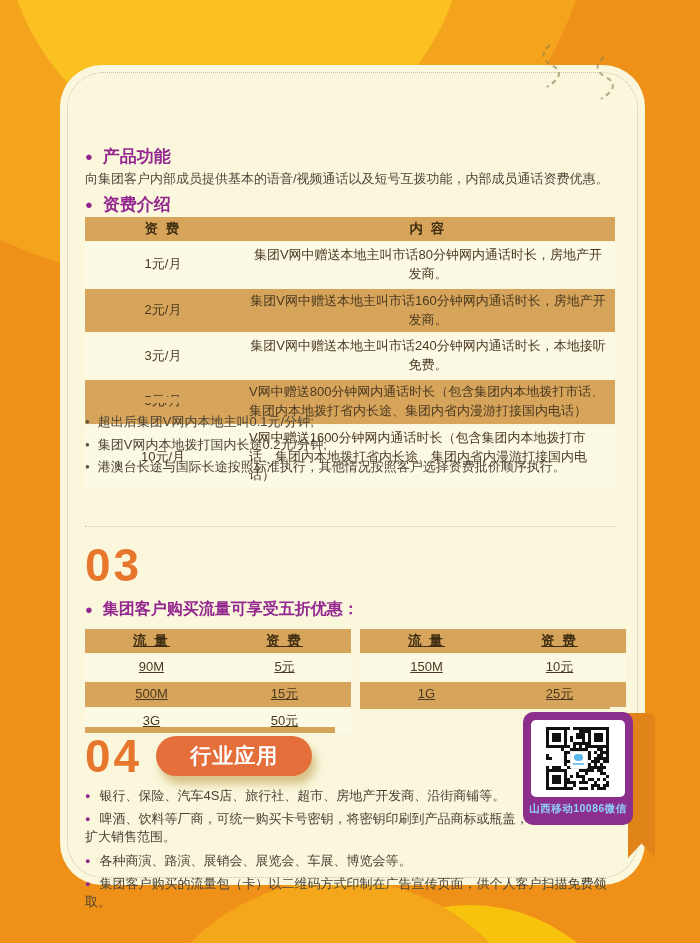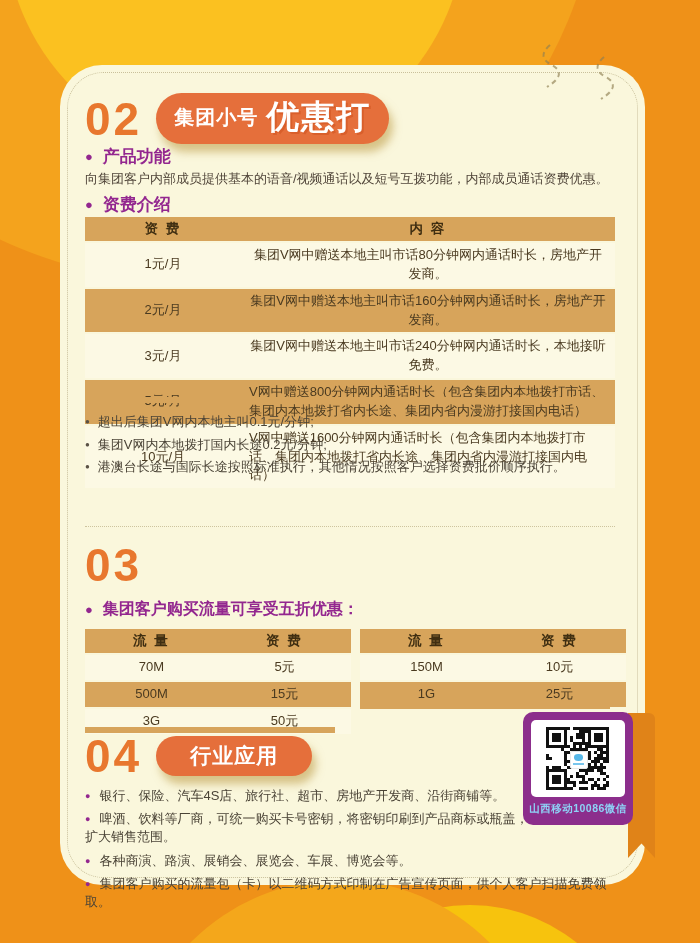--- a/index.html
+++ b/index.html
@@ -37,21 +37,21 @@
   table{border-collapse:collapse;width:530px;table-layout:fixed;}
   th{background:#D7A45B;color:#3F2E11;font-size:13.5px;font-weight:bold;
      padding:3px 4px;letter-spacing:2px;}
   td{font-size:13px;color:#4A3A20;padding:3px 8px;text-align:center;line-height:1.45;
      border-top:2px solid #FAF7DC;}
   tr.alt td{background:#D7A45B;}
   tr.norm td{background:#FCF9E4;}
   .t1 th:first-child, .t1 td:first-child{width:148px;}
   .tfoot-bar{height:6px;background:#D7A45B;width:530px;}
   .t3{width:250px;}
-  .t3 th, .t3 td{width:125px;}
+  .t3 th, .t3 td{width:125px;text-decoration:underline;}
   .tfoot-bar.small{width:250px;}
 
   ul.notes{list-style:none;margin:0;padding:0;font-size:13px;color:#4A4336;}
   ul.notes li{margin:0 0 5px 0;line-height:1.35;}
   ul.notes li::before{content:"●";font-size:8px;vertical-align:2px;margin-right:8px;color:#5A5245;}
 
   .promo{font-size:15.5px;font-weight:bold;color:#F26A23;line-height:1.65;letter-spacing:1px;
          text-shadow:-1px -1px 0 #fff,1px -1px 0 #fff,-1px 1px 0 #fff,1px 1px 0 #fff,2px 3px 2px rgba(194,150,60,.6);}
 
   .divider{border-top:1px dotted #CDC49E;width:530px;}
@@ -87,27 +87,20 @@
 <div class="circle c-bamber"></div>
 
 <div class="card">
   <div class="inner-border"></div>
 
   <svg class="stitches" width="160" height="70">
     <path d="M12,10 q-14,12 2,20 q16,9 -5,22" fill="none" stroke="#8F7F52" stroke-width="2" stroke-dasharray="5 4" opacity="0.65"></path>
     <path d="M66,22 q-14,12 2,20 q16,9 -5,22" fill="none" stroke="#8F7F52" stroke-width="2" stroke-dasharray="5 4" opacity="0.65"></path>
   </svg>
 
-  <div class="abs sec-head" style="top:28px">
-    <span class="num">02</span>
-    <span class="badge">
-      <span class="badge-small">集团小号</span>
-      <span class="badge-big">优惠打</span>
-    </span>
-  </div>
 
   <div class="abs phead" style="top:80px">
     <span class="dot">●</span>
     <span>产品功能</span>
   </div>
   <p class="abs bodytext" style="top:104px">向集团客户内部成员提供基本的语音/视频通话以及短号互拨功能，内部成员通话资费优惠。</p>
 
   <div class="abs phead" style="top:128px">
     <span class="dot">●</span>
     <span>资费介绍</span>
@@ -165,21 +158,21 @@
 
   <table class="t3" style="position:absolute;left:25px;top:564px">
     <thead>
       <tr>
         <th>流  量</th>
         <th>资  费</th>
       </tr>
     </thead>
     <tbody>
       <tr class="norm">
-        <td>70M</td>
+        <td>90M</td>
         <td>5元</td>
       </tr>
       <tr class="alt">
         <td>500M</td>
         <td>15元</td>
       </tr>
       <tr class="norm">
         <td>3G</td>
         <td>50元</td>
       </tr>

